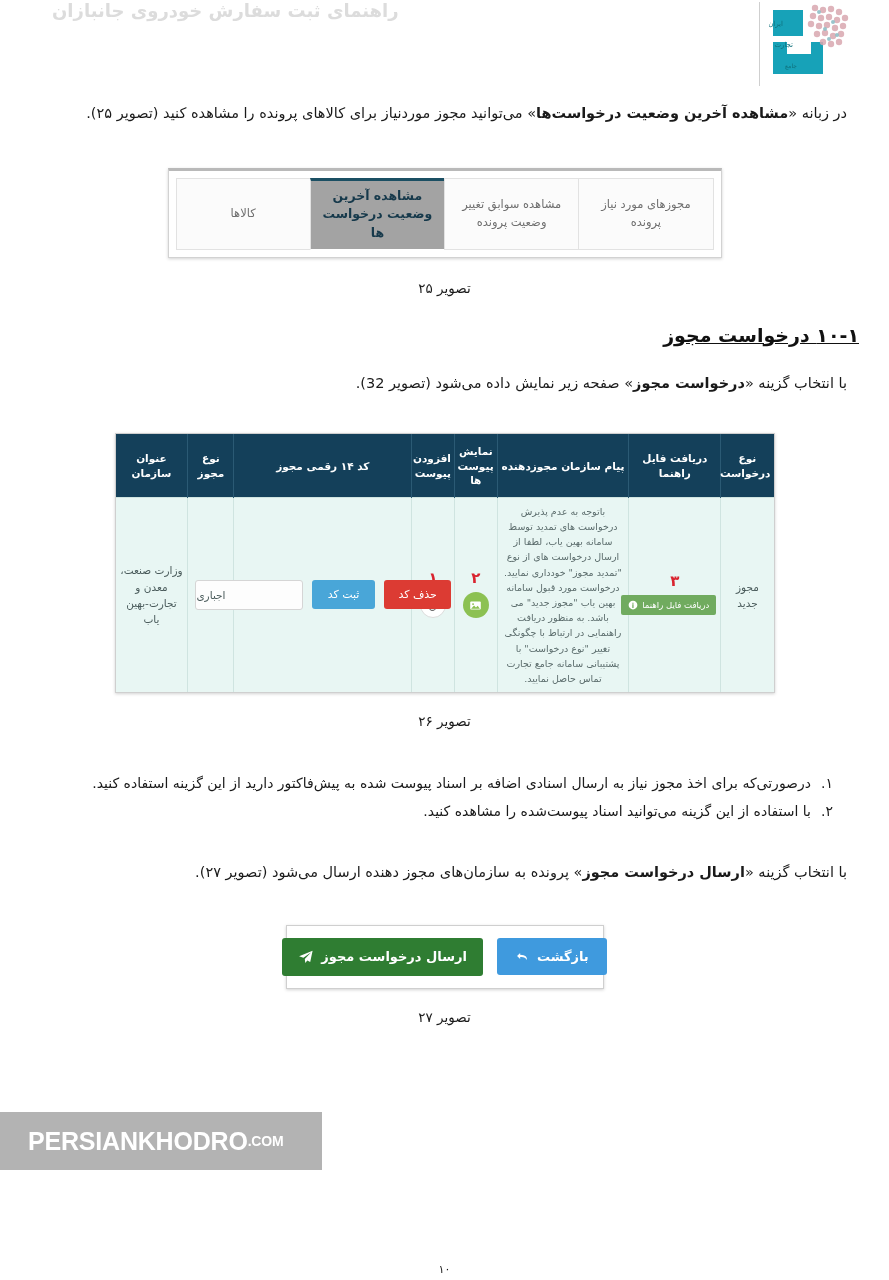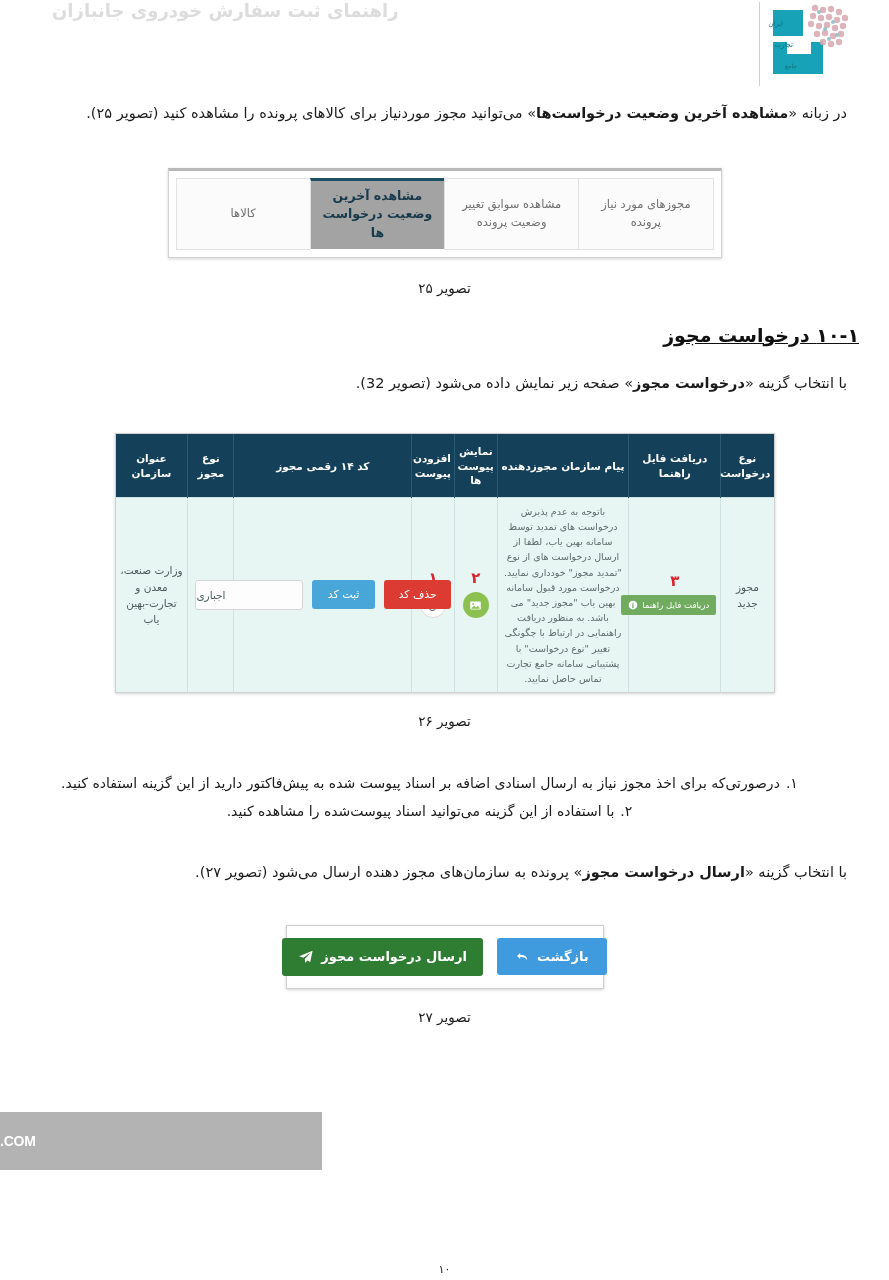--- a/index.html
+++ b/index.html
@@ -219,21 +219,21 @@
   ol.notes {
     margin: 0;
     padding: 0 26px 0 0;
     list-style: none;
     counter-reset: n;
   }
   ol.notes li {
     font-size: 14px;
     line-height: 2.0;
     color: #1a1a1a;
-    text-align: center;
+    text-align: right;
     position: relative;
     padding-right: 0;
   }
   ol.notes li .li-num {
     display: inline-block;
     min-width: 20px;
     margin-left: 2px;
   }
 
   
@@ -514,16 +514,17 @@
     <svg width="16" height="16" viewBox="0 0 16 16">
       <path d="M14.6 1.8 L1.1 7.2 L5.4 8.8 L13.2 3.3 L6.8 9.9 L7.3 14.1 L9.3 11.4 L12.2 12.9 Z" fill="#ffffff"></path>
     </svg>
   </button>
 </div>
 
 <div style="height:20px"></div>
 <p class="caption">تصویر ۲۷</p>
 
 <div class="watermark">
+  <span>PERSIANKHODRO</span>
     <span class="tld">.COM</span>
 </div>
 
 <div class="page-number">۱۰</div>
 
 </body></html>

